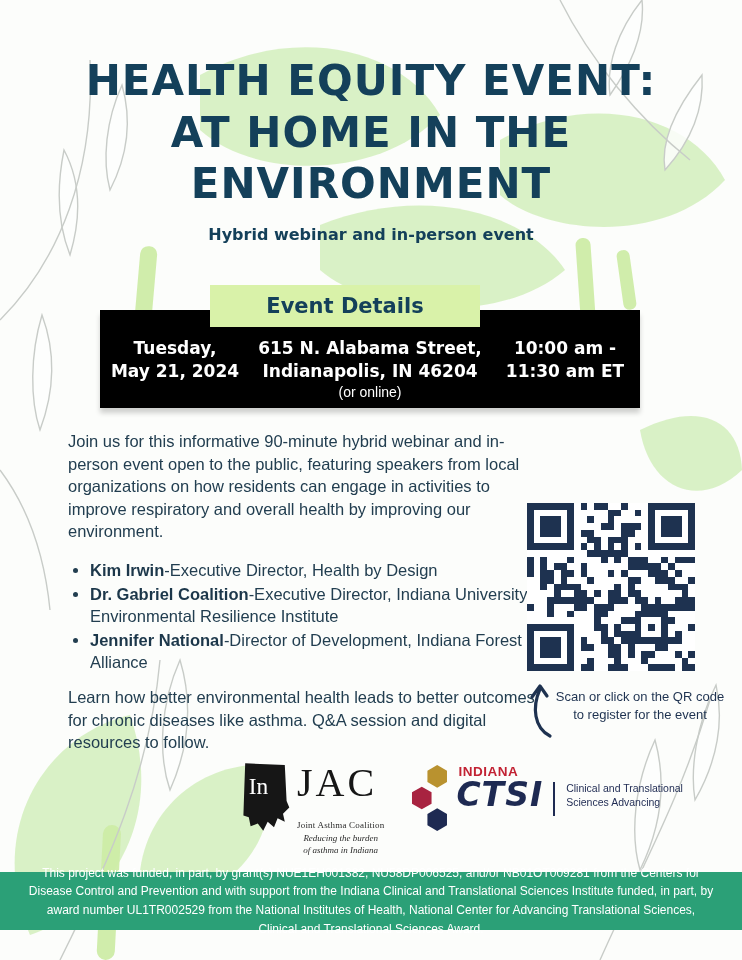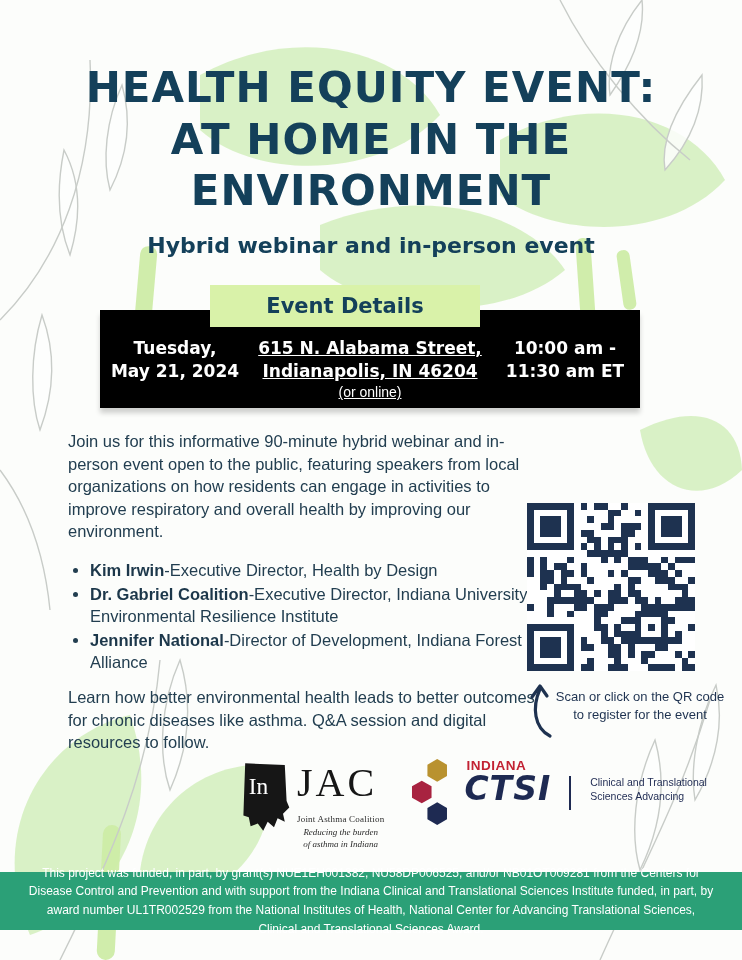--- a/index.html
+++ b/index.html
@@ -5,45 +5,45 @@
   html,body{margin:0;padding:0;background:#e8e8e8;}
   .flyer{
     position:relative;width:742px;height:960px;margin:0 auto;
     background:#fcfdfb;overflow:hidden;
     font-family:"Liberation Sans",sans-serif;color:#223e50;
   }
   .bg{position:absolute;inset:0;z-index:0;}
   
   .header{position:absolute;top:46px;left:0;right:0;text-align:center;z-index:2;}
   .title{
-    margin:16px;font-family:"DejaVu Sans",sans-serif;font-weight:700;
+    margin:9px;font-family:"DejaVu Sans",sans-serif;font-weight:700;
     font-size:42px;line-height:1.23;letter-spacing:1px;color:#14405a;
   }
   .subtitle{
     margin-top:15px;font-family:"DejaVu Sans",sans-serif;font-weight:700;
-    font-size:22px;color:#14405a;
+    font-size:16px;color:#14405a;
   }
   
   .details{position:absolute;top:285px;left:100px;width:540px;height:106px;z-index:2;}
   .tab{
     position:absolute;top:0;left:110px;width:270px;height:42px;z-index:3;
     background:#d9f2a9;color:#14405a;
     font-family:"DejaVu Sans",sans-serif;font-weight:700;font-size:21px;
     display:flex;align-items:center;justify-content:center;
   }
   .band{
     position:absolute;top:25px;left:0;width:540px;height:98px;z-index:2;
     background:#000000;color:#ffffff;display:flex;align-items:flex-start;
     padding-top:27px;box-sizing:border-box;
     font-family:"DejaVu Sans",sans-serif;font-weight:700;font-size:17px;line-height:1.33;
     box-shadow:0 5px 5px rgba(0,0,0,0.18);
     text-align:center;
   }
   .band .col1{width:150px;}
-  .band .col2{width:240px;text-decoration:underline;}
+  .band .col2{width:240px;}
   .band .col3{width:150px;}
   .band .note{font-family:"Liberation Sans",sans-serif;font-weight:400;font-size:14px;margin-top:1px;}
   
   .intro{position:absolute;top:430px;left:68px;width:480px;margin:0;
     font-size:16.5px;line-height:1.37;z-index:2;}
   .speakers{position:absolute;top:560px;left:74px;width:462px;margin:0;
     padding-left:16px;font-size:16.5px;line-height:1.33;z-index:2;}
   .speakers li{margin:0 0 2px 0;}
   .speakers strong{font-weight:700;color:#1c374a;}
   .outro{position:absolute;top:686px;left:68px;width:476px;margin:0;
@@ -53,24 +53,24 @@
   .qr rect{fill:#1e3250;}
   .qr rect.w{fill:#ffffff;}
   .qr-caption{position:absolute;top:688px;left:553px;width:174px;z-index:2;
     text-align:center;font-size:13px;line-height:1.35;color:#1e3250;}
   .arrow{position:absolute;top:682px;left:519px;z-index:2;}
   
   .logos{position:absolute;top:758px;left:238px;display:flex;align-items:flex-start;gap:26px;z-index:2;}
   .injac{display:flex;gap:5px;align-items:flex-start;color:#161616;}
   .injac-right{margin-top:8px;}
   .jac{font-family:"Liberation Serif",serif;font-size:40px;line-height:0.85;letter-spacing:3px;color:#161616;}
-  .injac-sub{font-family:"Liberation Serif",serif;font-size:9px;color:#2b2b2b;margin-top:14px;letter-spacing:0.2px;}
+  .injac-sub{font-family:"Liberation Serif",serif;font-size:9px;color:#2b2b2b;margin-top:20px;letter-spacing:0.2px;}
   .injac-tag{font-family:"Liberation Serif",serif;font-style:italic;font-size:9px;
     color:#2b2b2b;text-align:center;margin-top:3px;line-height:1.3;}
-  .ctsi{display:flex;align-items:flex-start;gap:14px;justify-content:flex-end;}
+  .ctsi{display:flex;align-items:flex-start;gap:6px;margin-top:6px;justify-content:flex-end;}
   .ctsi-mid{display:flex;flex-direction:column;}
   .ctsi-state{color:#c22233;font-weight:700;font-size:13.5px;letter-spacing:0.5px;margin-left:2px;}
   .ctsi-acr{color:#1e2a52;font-family:"DejaVu Sans",sans-serif;font-weight:700;
     font-size:33px;line-height:0.95;letter-spacing:1px;font-style:italic;}
   .ctsi-divider{width:2px;height:34px;background:#1e2a52;margin:18px 5px 0 4px;}
   .ctsi-name{color:#1e2a52;font-size:10.5px;line-height:1.3;margin-top:18px;}
   
   .footer{
     position:absolute;top:872px;left:0;width:742px;height:58px;z-index:2;
     background:#2ba077;color:#ffffff;font-size:12px;line-height:1.55;

